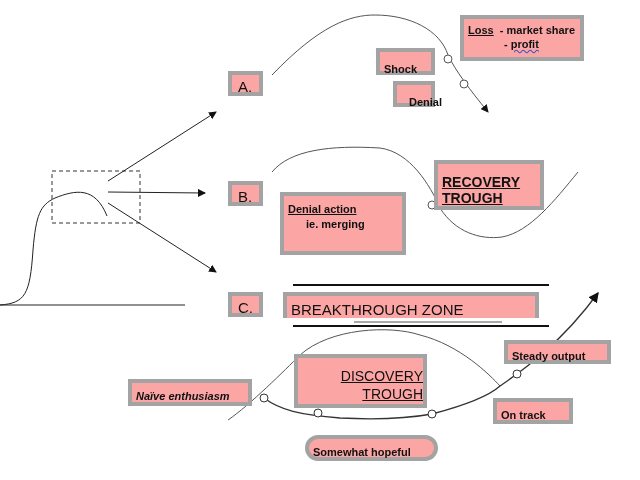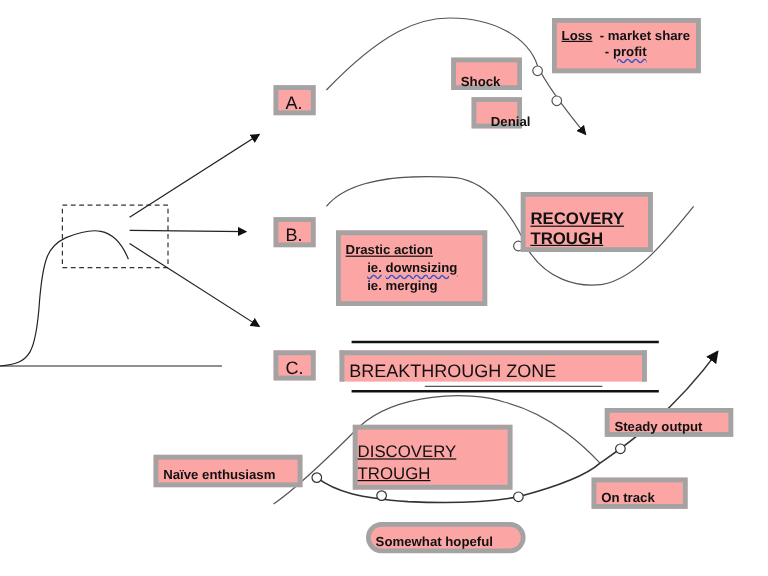--- a/index.html
+++ b/index.html
@@ -60,29 +60,28 @@
 
 <div class="box" style="left:360px;top:48px;width:59px;height:27px;padding:10px 0 0 4px;margin-left:16px;">Shock</div>
 <div class="box" style="left:393px;top:81px;width:42px;height:26px;padding:10px 0 0 12px;">Denial</div>
 
 <div class="box" style="left:434px;top:160px;width:110px;height:50px;font-size:14px;line-height:16px;padding:10px 0 0 4px;">
   <div class="u">RECOVERY</div>
   <div class="u">TROUGH</div>
 </div>
 
 <div class="box" style="left:280px;top:192px;width:126px;height:63px;padding:6px 0 0 4px;line-height:15px;">
-  <div class="u">Drastic action</div>
-  <div style="padding-left:18px;"><span class="sq">ie.</span> <span class="sq">downsizing</span></div>
+  <div class="u">Denial action</div>
   <div style="padding-left:18px;">ie. merging</div>
 </div>
 
 <div class="box" style="left:283px;top:292px;width:256px;height:26px;font-size:15px;font-weight:normal;padding:7px 0 0 4px;border-bottom:none;">BREAKTHROUGH ZONE</div>
 
-<div class="box" style="left:294px;top:354px;width:133px;height:54px;font-size:14px;line-height:18px;text-align:left;padding:9px 0 0 0;font-weight:normal;">
+<div class="box" style="left:294px;top:354px;width:133px;height:54px;font-size:14px;line-height:18px;text-align:right;padding:9px 0 0 0;font-weight:normal;">
   <div class="u">DISCOVERY</div>
   <div class="u">TROUGH</div>
 </div>
 
-<div class="box" style="left:128px;top:379px;width:124px;height:27px;padding:6px 0 0 4px;">Naïve enthusiasm</div>
+<div class="box" style="left:128px;top:379px;width:124px;height:27px;padding:6px 0 0 4px;font-style:italic;">Naïve enthusiasm</div>
 <div class="box" style="left:305px;top:435px;width:133px;height:26px;padding:6px 0 0 4px;border-radius:13px;">Somewhat hopeful</div>
 <div class="box" style="left:504px;top:340px;width:107px;height:24px;padding:5px 0 0 4px;">Steady output</div>
 <div class="box" style="left:493px;top:398px;width:80px;height:26px;padding:6px 0 0 4px;">On track</div>
 </div>
 
 </body></html>

